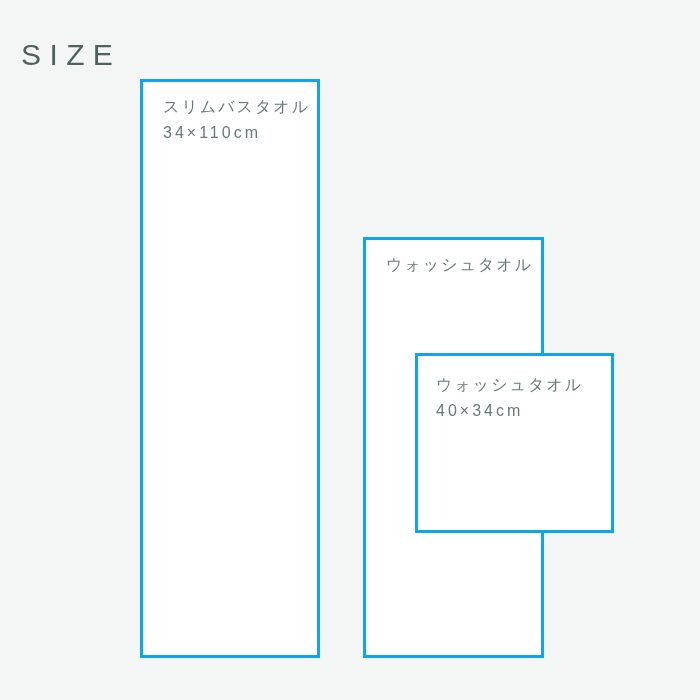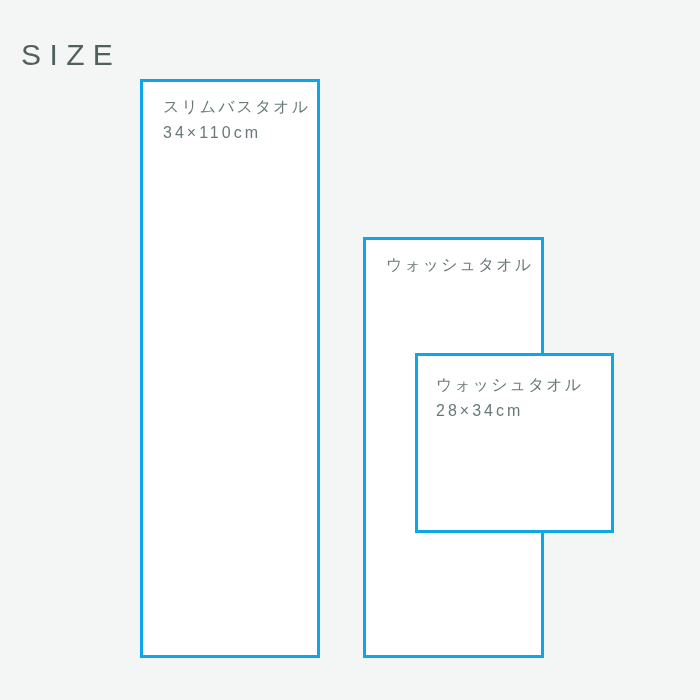--- a/index.html
+++ b/index.html
@@ -92,17 +92,17 @@
 
   <div class="towel-box box-face">
     <div class="label">
       <span class="towel-name">ウォッシュタオル</span>
     </div>
   </div>
 
   <div class="towel-box box-wash">
     <div class="label">
       <span class="towel-name">ウォッシュタオル</span>
-      <span class="towel-size">28×34cm</span>
+      <span class="towel-size">40×34cm</span>
     </div>
   </div>
 
 </div>
 
 </body></html>

